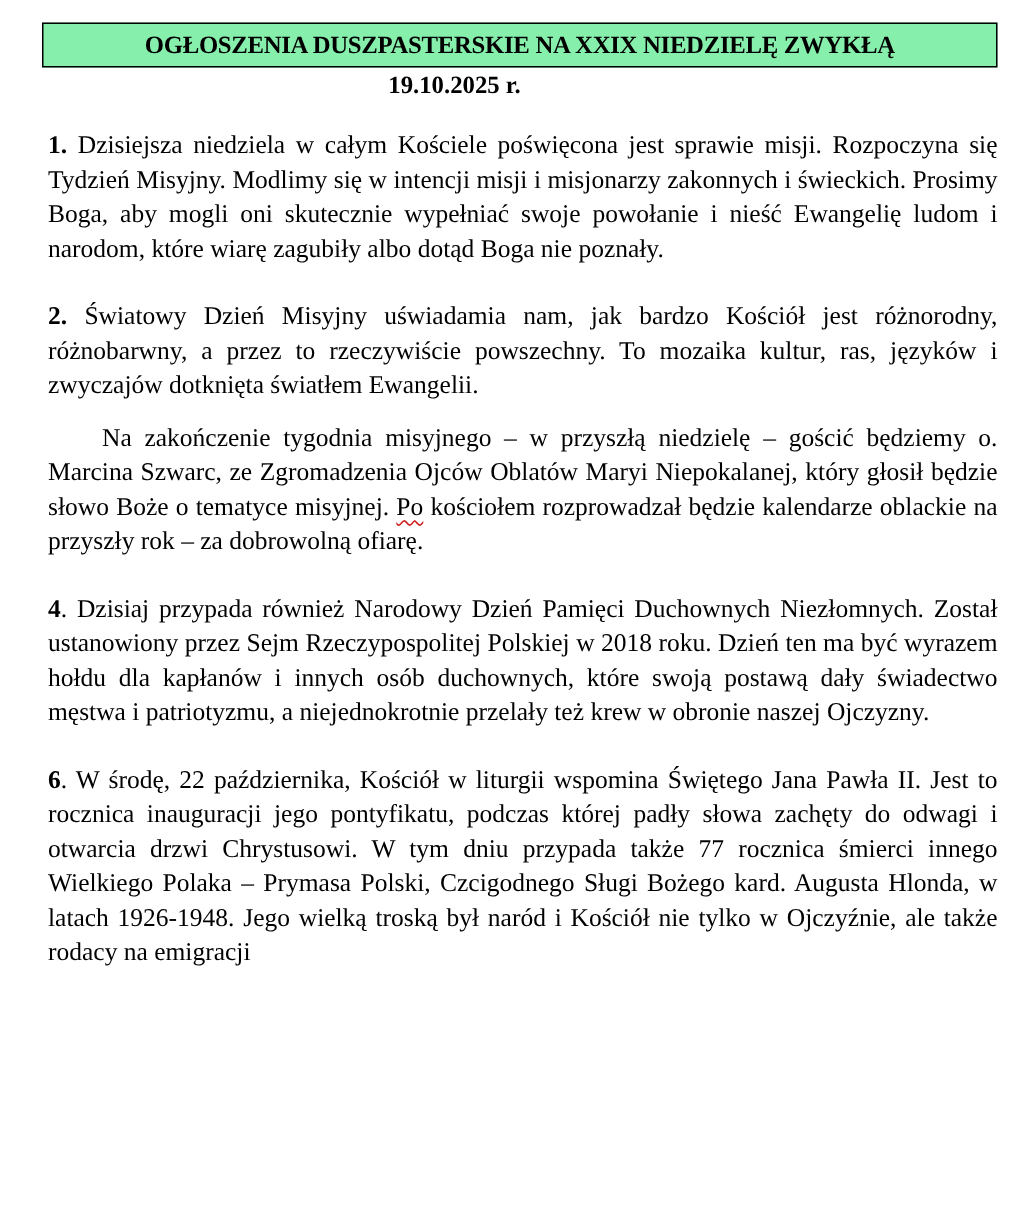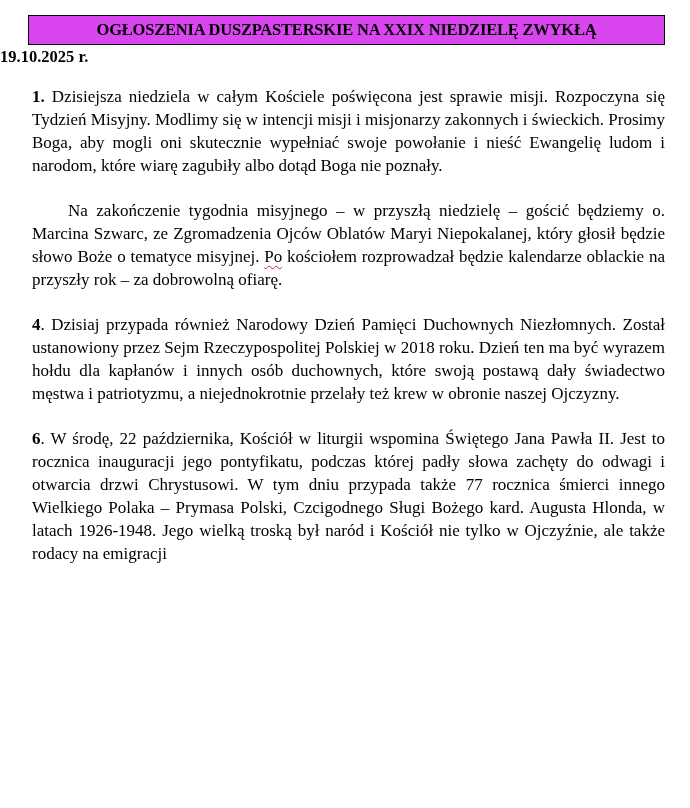--- a/index.html
+++ b/index.html
@@ -32,20 +32,21 @@
       font-weight: bold;
       font-size: 16.5px;
       letter-spacing: -0.2px;
       white-space: nowrap;
     }
     .date-line {
       position: absolute;
       left: 0;
       width: 606px;
       top: 46px;
+      text-align: center;
       font-weight: bold;
       font-size: 16.5px;
       line-height: 22px;
     }
     .content {
       position: absolute;
       left: 32px;
       top: 85px;
       width: 633px;
       font-size: 17px;
@@ -53,45 +54,47 @@
     }
     .announcement {
       margin: 0 0 22px 0;
     }
     .para {
       margin: 0;
       text-align: justify;
     }
     .para.indent {
       text-indent: 36px;
+      margin-top: 12px;
     }
     .num {
       font-weight: bold;
     }
     .spell {
       text-decoration: underline wavy #d02020;
       text-decoration-thickness: 1px;
       text-underline-offset: 3px;
     }
   </style>
 </head>
 <body>
 
-<div class="header-box" style="background: #d946ef;">
+<div class="header-box" style="background: #86efac;">
   <span class="header-title">OGŁOSZENIA DUSZPASTERSKIE NA XXIX NIEDZIELĘ ZWYKŁĄ</span>
 </div>
 <div class="date-line">19.10.2025 r.</div>
 
 <div class="content">
 
   <div class="announcement">
     <p class="para"><span class="num">1.</span><span> Dzisiejsza niedziela w całym Kościele poświęcona jest sprawie misji. Rozpoczyna się Tydzień Misyjny. Modlimy się w intencji misji i misjonarzy zakonnych i świeckich. Prosimy Boga, aby mogli oni skutecznie wypełniać swoje powołanie i nieść Ewangelię ludom i narodom, które wiarę zagubiły albo dotąd Boga nie poznały.</span></p>
   </div>
 
   <div class="announcement">
+    <p class="para"><span class="num">2.</span><span>  Światowy Dzień Misyjny uświadamia nam,  jak bardzo Kościół jest różnorodny, różnobarwny, a przez to rzeczywiście powszechny. To mozaika kultur, ras, języków i zwyczajów dotknięta światłem Ewangelii.</span></p>
     <p class="para indent"><span>Na zakończenie tygodnia misyjnego – w przyszłą niedzielę – gościć będziemy o. Marcina Szwarc, ze Zgromadzenia Ojców Oblatów Maryi Niepokalanej, który głosił będzie słowo Boże o tematyce misyjnej. </span><span class="spell">Po</span><span> kościołem rozprowadzał będzie kalendarze oblackie na przyszły rok –  za dobrowolną ofiarę.</span></p>
   </div>
 
 
   <div class="announcement">
     <p class="para"><span class="num">4</span><span>. Dzisiaj przypada również Narodowy Dzień Pamięci Duchownych Niezłomnych. Został ustanowiony przez Sejm Rzeczypospolitej Polskiej w 2018 roku. Dzień ten ma być wyrazem hołdu dla kapłanów i innych osób duchownych, które swoją postawą dały świadectwo męstwa i patriotyzmu, a niejednokrotnie przelały też krew w obronie naszej Ojczyzny.</span></p>
   </div>
 
 
   <div class="announcement">

